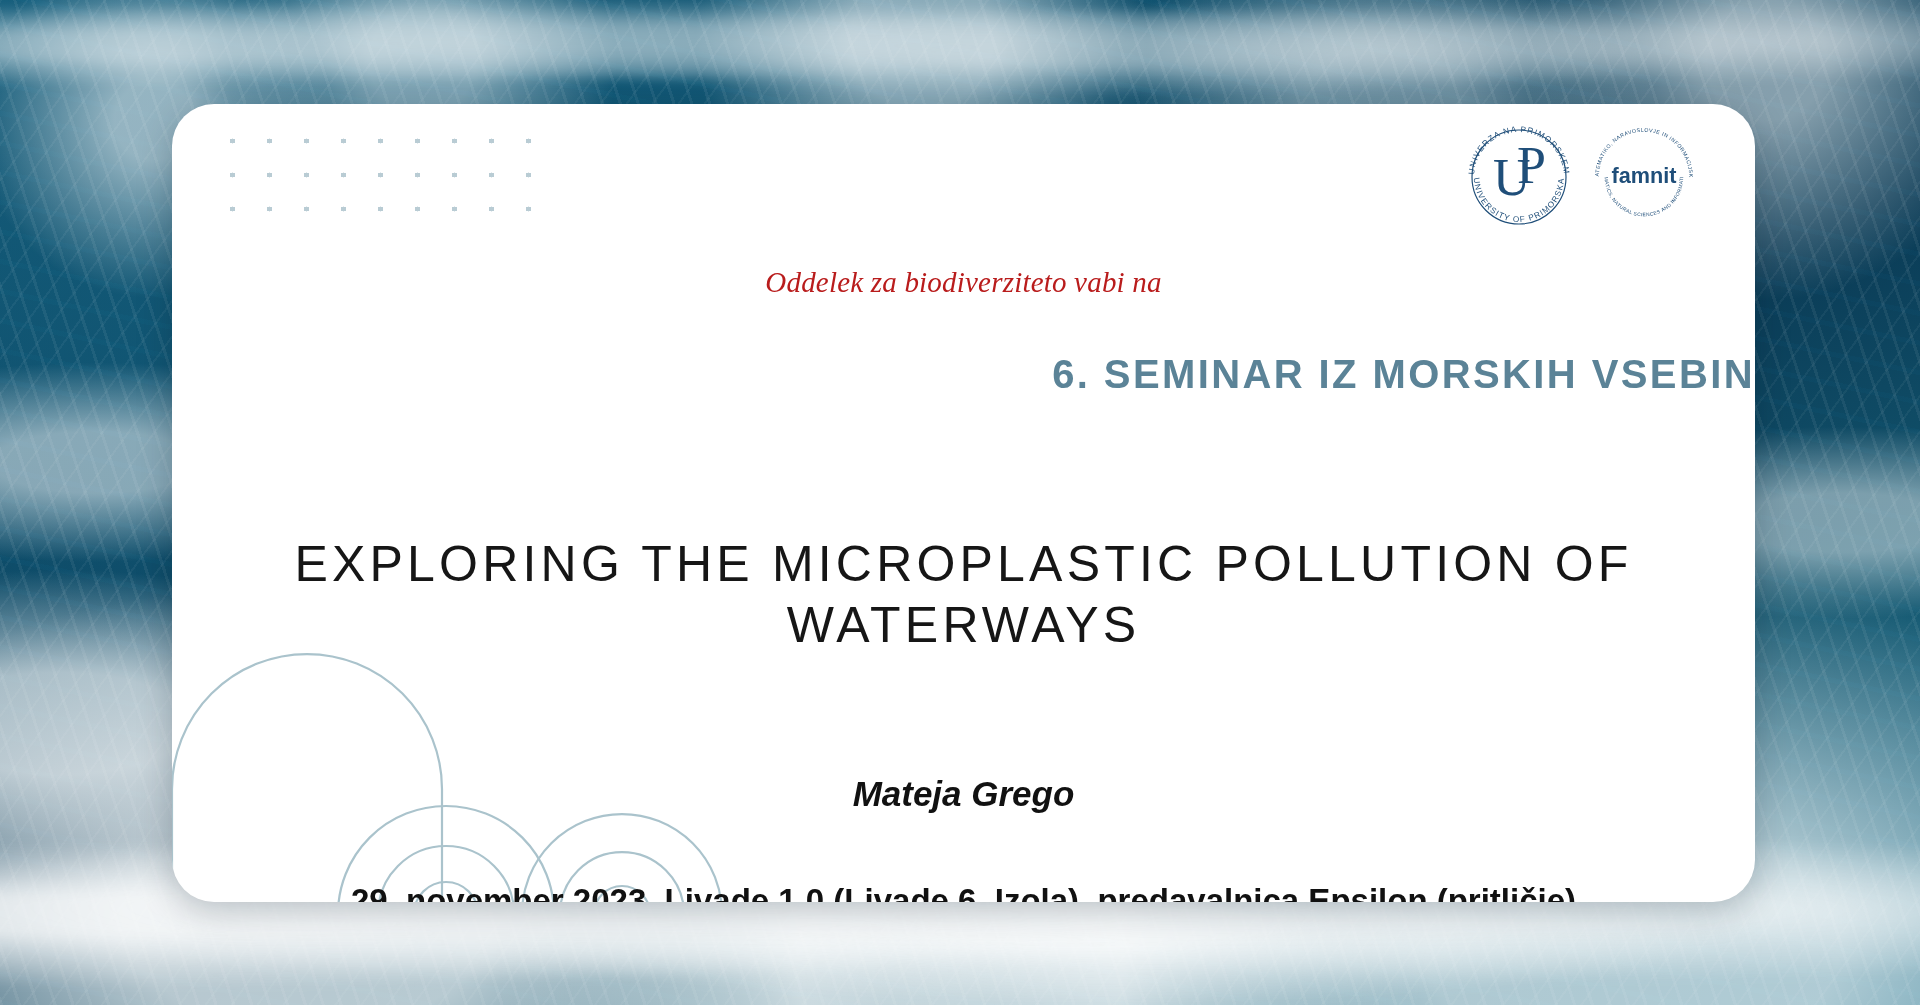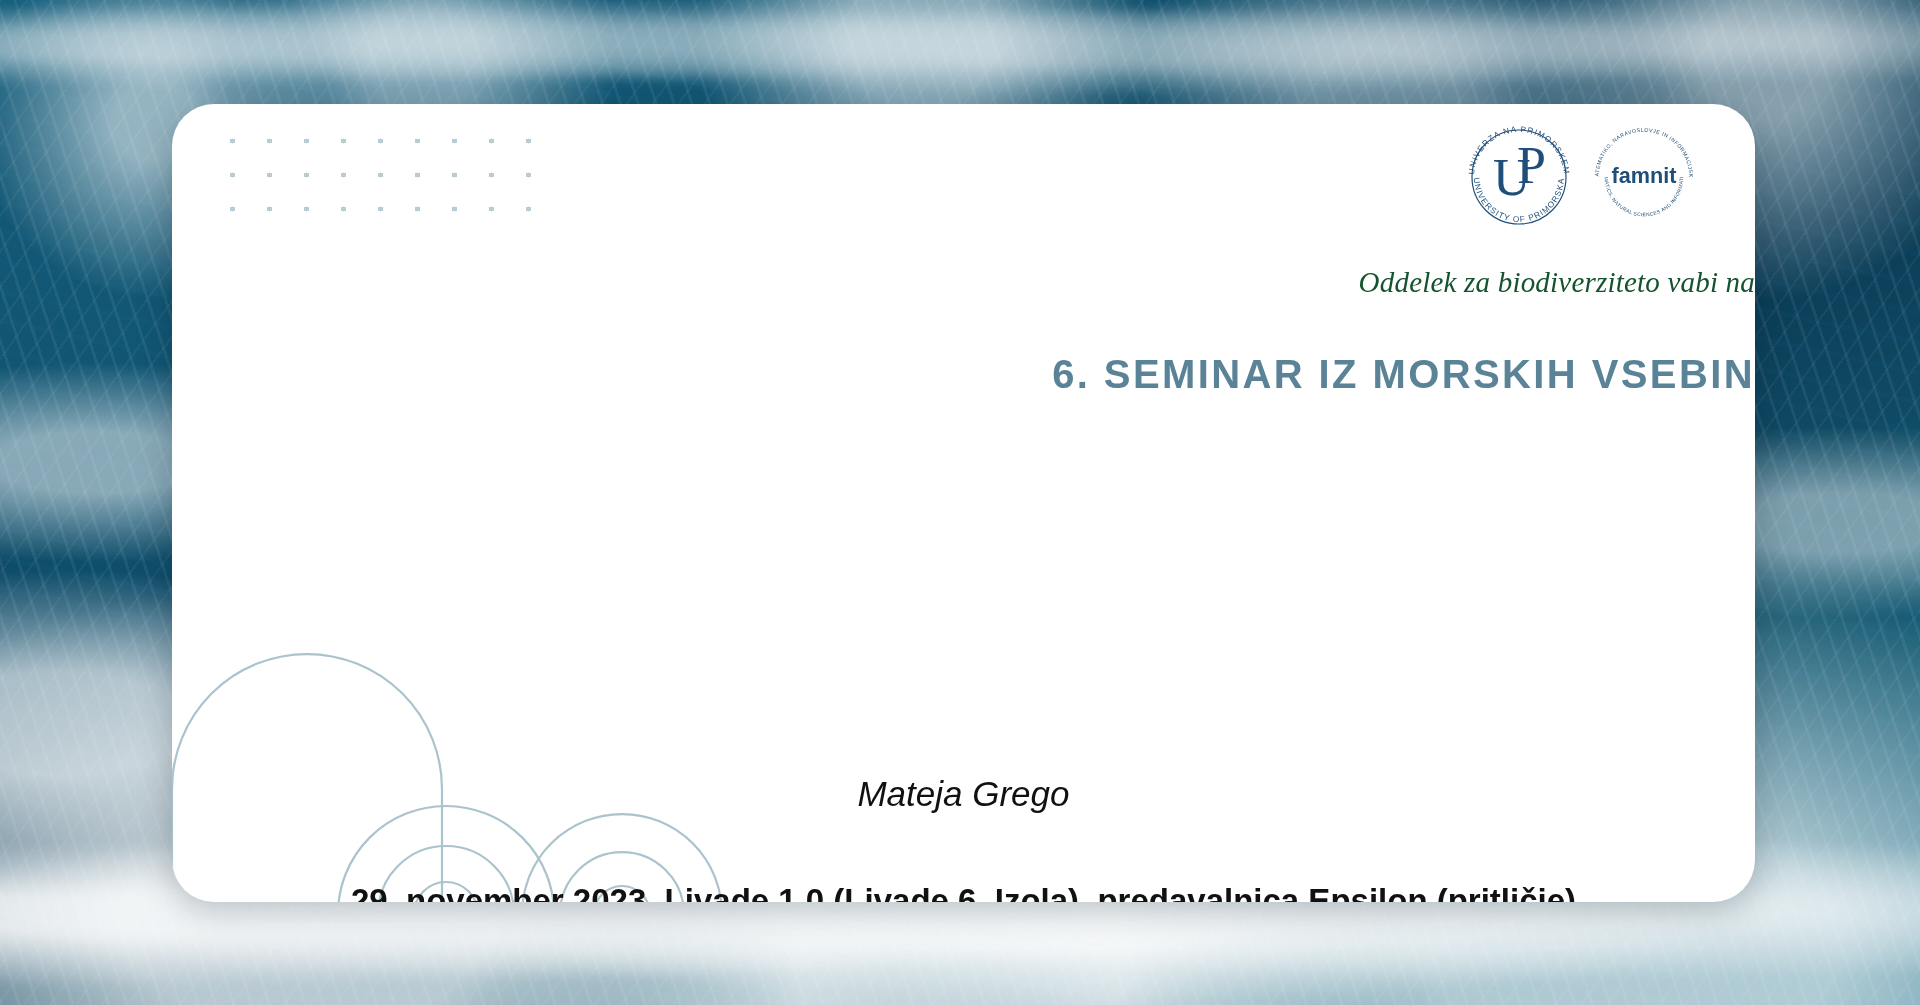--- a/index.html
+++ b/index.html
@@ -97,25 +97,25 @@
     pointer-events: none;
   }
   .arcs svg { display: block; width: 100%; height: 100%; }
 
   
   .kicker {
     position: absolute;
     top: 162px;
     left: 0;
     width: 100%;
-    text-align: right;
+    text-align: center;
     font-family: "Liberation Serif", serif;
     font-style: italic;
     font-size: 29px;
-    color: #14532d;
+    color: #b91c1c;
     letter-spacing: .2px;
   }
   .seminar {
     position: absolute;
     top: 248px;
     left: 0;
     width: 100%;
     text-align: right;
     font-size: 40px;
     font-weight: bold;
@@ -134,21 +134,21 @@
     line-height: 1.22;
     color: #161616;
   }
   .speaker {
     position: absolute;
     top: 670px;
     left: 0;
     width: 100%;
     text-align: center;
     font-size: 35px;
-    font-weight: normal;
+    font-weight: bold;
     font-style: italic;
     color: #111111;
   }
   .details {
     position: absolute;
     top: 778px;
     left: 0;
     width: 100%;
     text-align: center;
     font-size: 33px;
@@ -194,20 +194,21 @@
           <path d="M418 330 A62 62 0 0 1 542 330"></path>
           <path d="M452 330 A28 28 0 0 1 508 330"></path>
         </g>
       </svg>
     </div>
 
     <div class="kicker">Oddelek za biodiverziteto vabi na</div>
 
     <div class="seminar">6. SEMINAR IZ MORSKIH VSEBIN</div>
 
+    <div class="title">EXPLORING THE MICROPLASTIC POLLUTION OF WATERWAYS</div>
 
     <div class="speaker">Mateja Grego</div>
 
     <div class="details">29. november 2023, Livade 1.0 (Livade 6, Izola), predavalnica Epsilon (pritličje)</div>
 
     <div class="logos">
 
       <div class="logo-up">
         <svg width="120" height="120" viewBox="0 0 120 120" xmlns="http://www.w3.org/2000/svg">
           <defs>

